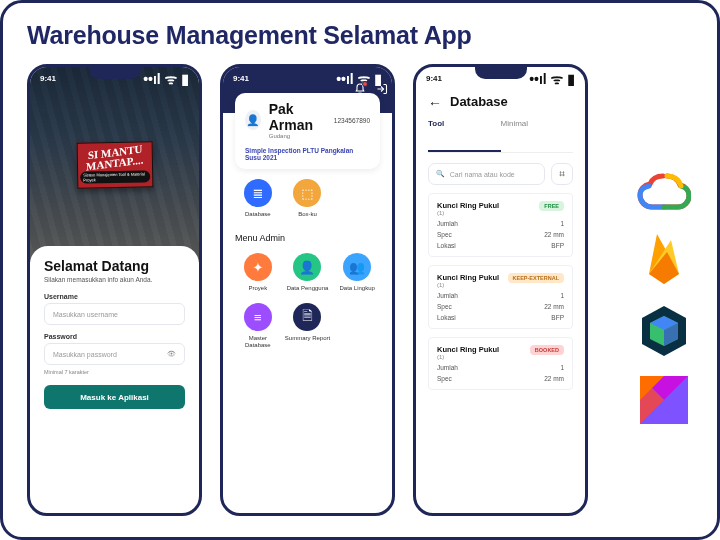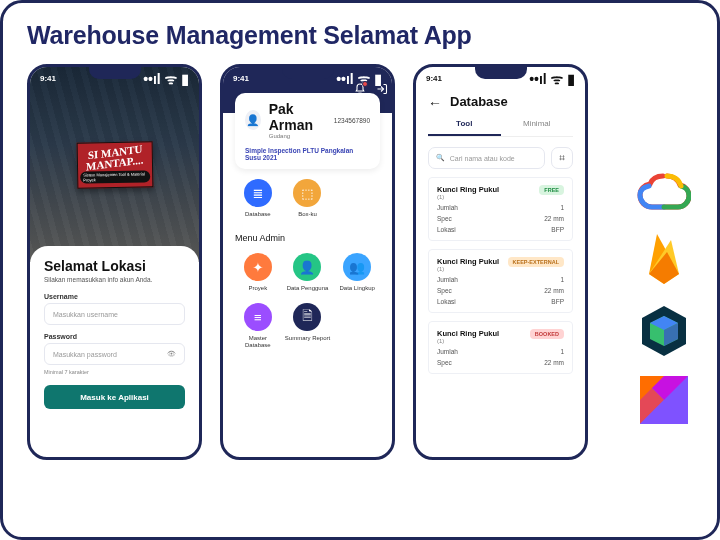--- a/index.html
+++ b/index.html
@@ -9,21 +9,21 @@
     background: #fff;
     padding: 18px 24px;
     position: relative;
     overflow: hidden;
     border: 3px solid #1f2758;
     border-radius: 22px;
   }
   h1 { font-size: 25px; font-weight: 800; color: #202765; margin-bottom: 14px; letter-spacing:-0.2px; }
   .row { display: flex; gap: 18px; }
   .phone {
-    width: 175px; height: 396px;
+    width: 175px; height: 452px;
     border: 3px solid #1f2758;
     border-radius: 20px;
     background: #fff;
     position: relative;
     overflow: hidden;
     flex-shrink: 0;
   }
   .notch {
     position: absolute; top: 0; left: 50%; transform: translateX(-50%);
     width: 52px; height: 12px; background: #1f2758;
@@ -91,21 +91,21 @@
   .circ{ width:28px; height:28px; border-radius:50%; display:flex; align-items:center; justify-content:center; color:#fff; font-size:13px;}
   .glabel{ font-size:6px; color:#333; text-align:center; line-height:1.1; min-height:12px;}
   .section-title{ font-size:9px; font-weight:400; color:#111; margin:10px 0 6px;}
   .user-report-btn{ width:78px; height:22px; margin:6px auto 0; background:#1f2758; color:#fff; border-radius:6px; display:flex; align-items:center; justify-content:center; font-size:7.5px; font-weight:700;}
   
   .p3-body{ padding:6px 12px;}
   .p3-title-row{ display:flex; align-items:center; gap:8px; margin-top:2px;}
   .p3-title{ font-size:13px; font-weight:800; color:#111;}
   .back{ font-size:14px; color:#111; }
   .tabs{ display:flex; margin-top:10px; border-bottom:1px solid #eee;}
-  .tab{ flex:1; text-align:center; font-size:8px; padding-bottom:6px; color:#888;}
+  .tab{ flex:1; font-size:8px; padding-bottom:22px; color:#888;}
   .tab.active{ color:#1f2758; font-weight:700; border-bottom:2px solid #1f2758;}
   .search-row{ display:flex; gap:6px; margin-top:10px;}
   .search{ flex:1; border:1px solid #e5e7ef; border-radius:7px; height:22px; display:flex; align-items:center; gap:5px; padding:0 7px; font-size:7px; color:#999;}
   .scan{ width:22px; height:22px; border:1px solid #e5e7ef; border-radius:7px; display:flex; align-items:center; justify-content:center; font-size:10px; color:#333;}
   .item{ border:1px solid #eef0f5; border-radius:4px; padding:7px 8px; margin-top:8px;}
   .item-head{ display:flex; justify-content:space-between; align-items:flex-start;}
   .item-name{ font-size:7.5px; font-weight:700; color:#111;}
   .item-sub{ font-size:6px; color:#888;}
   .badge{ font-size:5.5px; font-weight:700; padding:2px 5px; border-radius:4px;}
   .badge.green{ background:#d8f4df; color:#1e8c42;}
@@ -132,21 +132,21 @@
         <span>9:41</span>
         <span class="icons">••ıl ᯤ ▮</span>
       </div>
       <div class="ribbon">
         <div class="t1">SI MANTU</div>
         <div class="t2">MANTAP....</div>
         <div class="sub">Sistem Manajemen Tool &amp; Material Proyek</div>
       </div>
     </div>
     <div class="sheet">
-      <div class="welcome">Selamat Lokasi</div>
+      <div class="welcome">Selamat Datang</div>
       <div class="subtitle">Silakan memasukkan info akun Anda.</div>
 
       <span class="lbl">Username</span>
       <div class="input">
         <span>Masukkan username</span>
       </div>
 
       <span class="lbl">Password</span>
       <div class="input">
         <span>Masukkan password</span>

